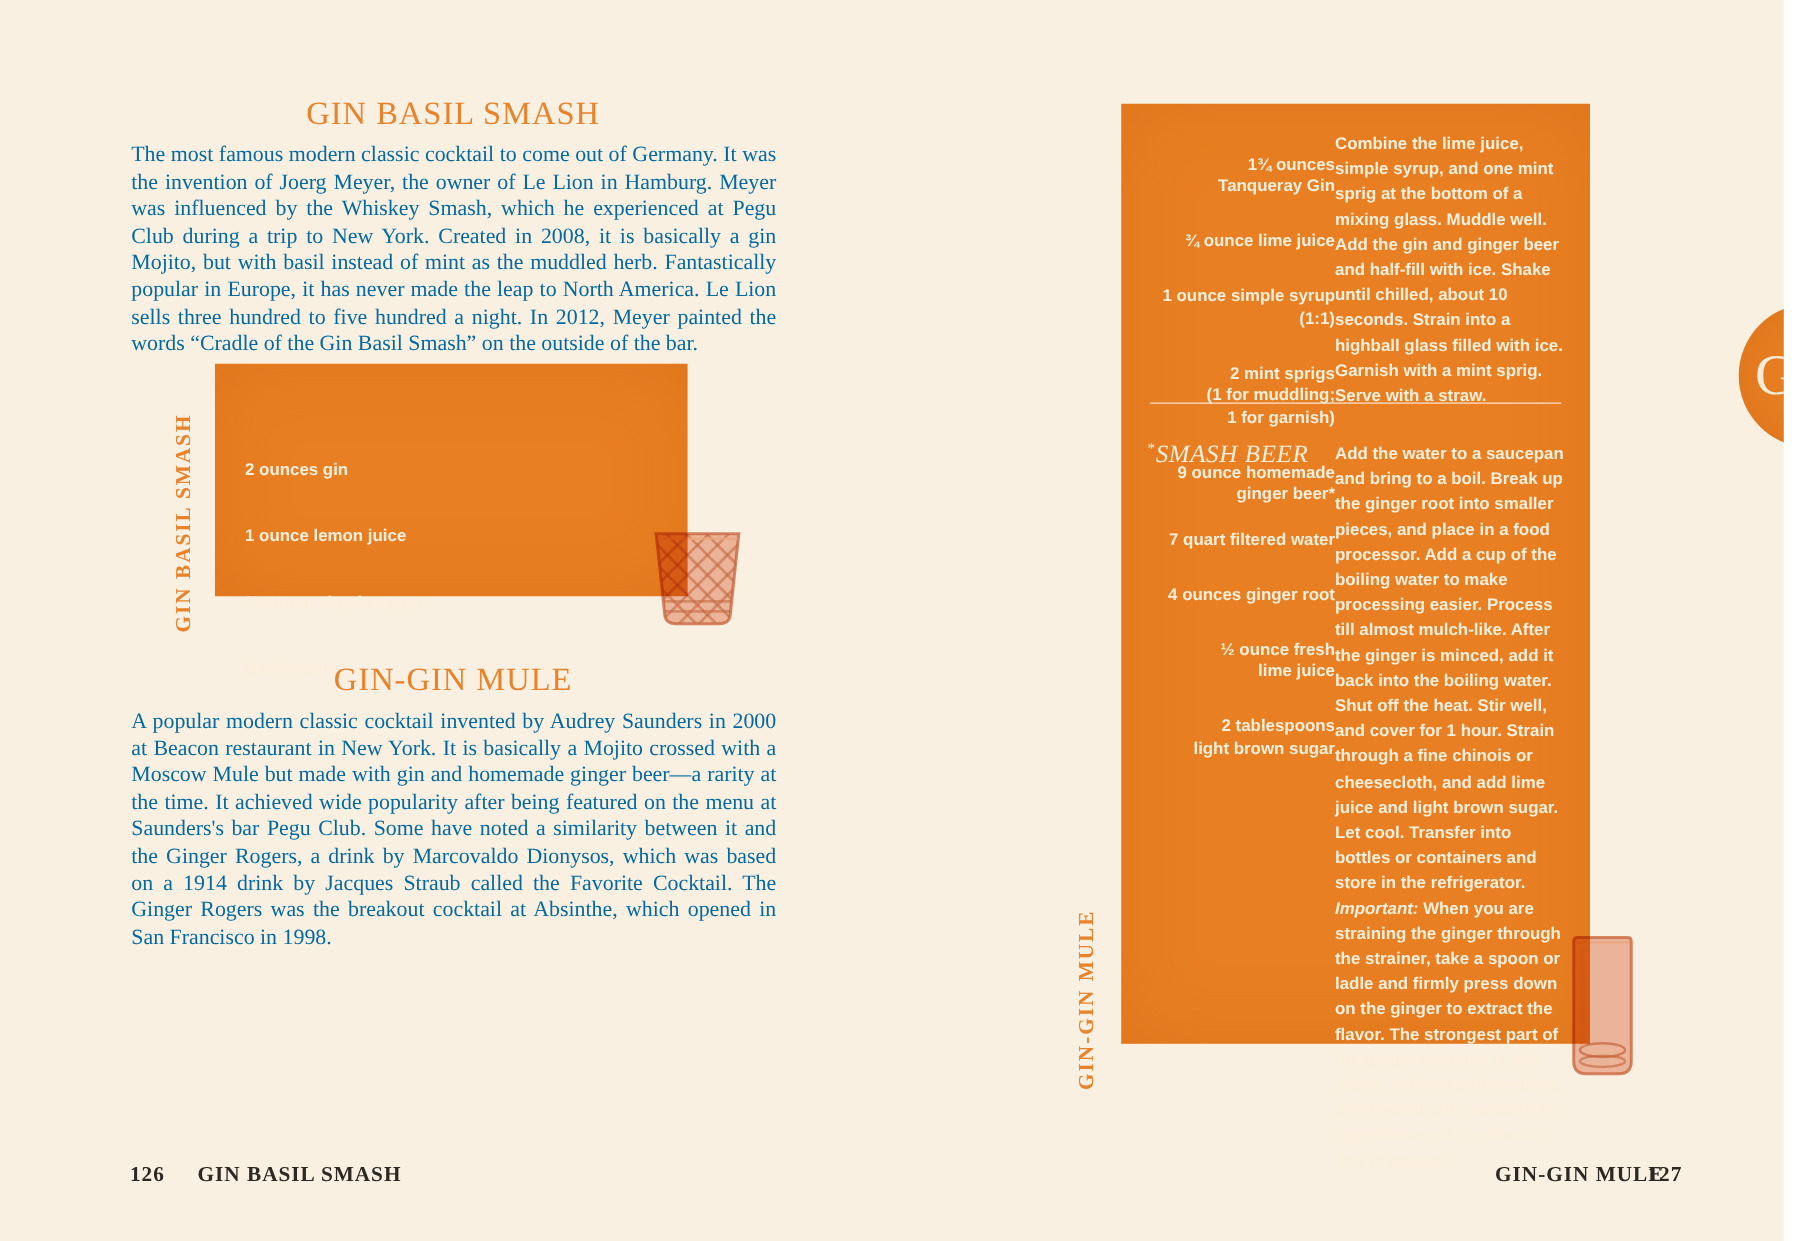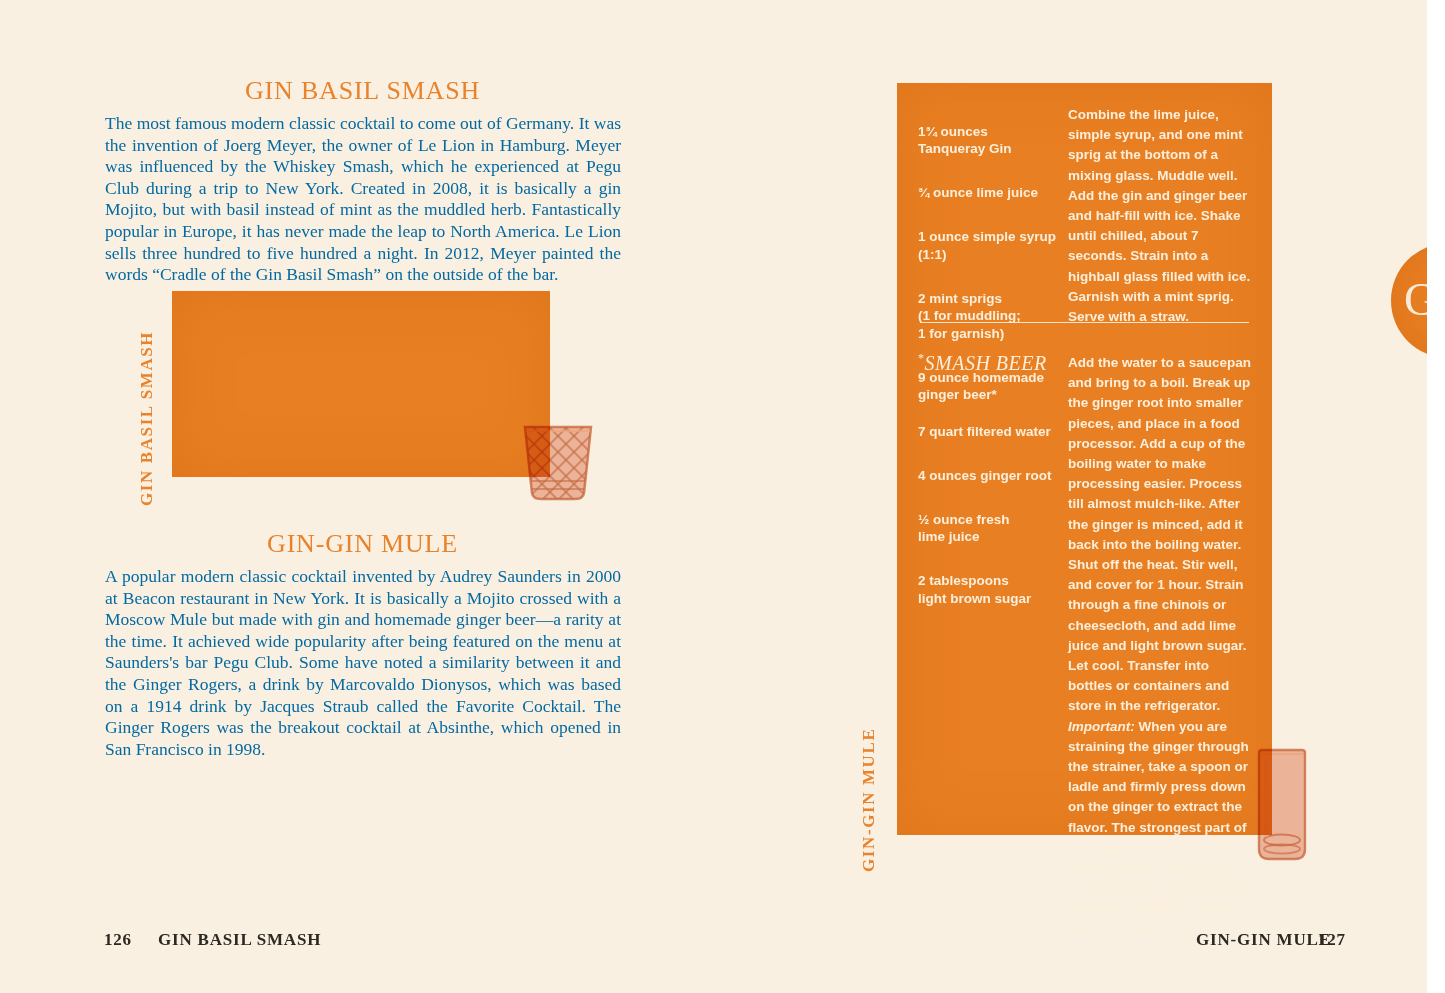--- a/index.html
+++ b/index.html
@@ -33,21 +33,21 @@
   .ing-list li{ margin:0 0 9px 0; }
   .instructions{
     margin:0; font-family:"Liberation Sans", sans-serif; font-weight:700;
     color:#FBEFDC;
   }
   .left-ing{ position:absolute; left:24px; top:52px; width:150px;
     font-size:13.5px; line-height:22px; }
   .left-inst{ position:absolute; left:171px; top:16px; width:188px;
     font-size:13.5px; line-height:20.5px; }
   .r-ing{ position:absolute; left:21px; width:150px;
-    font-size:13.5px; line-height:17.5px; }
+    font-size:13.5px; line-height:17.5px;text-align:right; }
   .r-inst{ position:absolute; left:171px; width:184px;
     font-size:13.5px; line-height:20.2px; }
   .divider{ position:absolute; left:23px; right:23px; top:239px;
     height:1px; background:rgba(250,240,226,0.9); }
   .gb-heading{ position:absolute; left:21px; top:268px; margin:0;
     font-family:"Liberation Serif", serif; font-style:italic; font-weight:400;
     font-size:20px; letter-spacing:0.5px; color:#FBEFDC; }
   .gb-heading sup{ font-size:12px; font-style:normal; }
   .em-it{ font-style:italic; }
   .footer-text{
@@ -72,20 +72,26 @@
 
 <div class="canvas">
 
   <h2 class="recipe-title" style="top:78px;">GIN BASIL SMASH</h2>
 
   <p class="body-text" style="top:113px;">The most famous modern classic cocktail to come out of Germany. It was the invention of Joerg Meyer, the owner of Le Lion in Hamburg. Meyer was influenced by the Whiskey Smash, which he experienced at Pegu Club during a trip to New York. Created in 2008, it is basically a gin Mojito, but with basil instead of mint as the muddled herb. Fantastically popular in Europe, it has never made the leap to North America. Le Lion sells three hundred to five hundred a night. In 2012, Meyer painted the words “Cradle of the Gin Basil Smash” on the outside of the bar.</p>
 
   <div class="vlabel" style="left:137px; top:348px; height:158px;">GIN BASIL SMASH</div>
 
   <div class="orange-box" style="left:172px; top:291px; width:378px; height:186px;">
+    <ul class="ing-list left-ing">
+      <li>2 ounces gin</li>
+      <li>1 ounce lemon juice</li>
+      <li>¾ ounce simple syrup</li>
+      <li>Basil leaves</li>
+    </ul>
   </div>
 
   <svg class="glass" style="left:517px; top:419px;" width="82" height="84" viewBox="0 0 82 84">
     <defs>
       <clipPath id="rocksClip">
         <path d="M8,8 L74,8 L67,74 Q66,80 58,80 L24,80 Q16,80 15,74 Z"></path>
       </clipPath>
     </defs>
     <path d="M8,8 L74,8 L67,74 Q66,80 58,80 L24,80 Q16,80 15,74 Z" fill="#E1825C" fill-opacity="0.5" stroke="#CE6F48" stroke-opacity="0.8" stroke-width="2.5"></path>
     <g clip-path="url(#rocksClip)" stroke="#C96B45" stroke-opacity="0.55" stroke-width="2.2">
@@ -124,21 +130,21 @@
       <li>¾ ounce lime juice</li>
       <li>1 ounce simple syrup
 (1:1)</li>
       <li>2 mint sprigs
 (1 for muddling;
 1 for garnish)</li>
       <li>9 ounce homemade
 ginger beer*</li>
     </ul>
 
-    <p class="instructions r-inst" style="top:22px;">Combine the lime juice, simple syrup, and one mint sprig at the bottom of a mixing glass. Muddle well. Add the gin and ginger beer and half-fill with ice. Shake until chilled, about 7 seconds. Strain into a highball glass filled with ice. Garnish with a mint sprig. Serve with a straw.</p>
+    <p class="instructions r-inst" style="top:22px;">Combine the lime juice, simple syrup, and one mint sprig at the bottom of a mixing glass. Muddle well. Add the gin and ginger beer and half-fill with ice. Shake until chilled, about 10 seconds. Strain into a highball glass filled with ice. Garnish with a mint sprig. Serve with a straw.</p>
 
     <div class="divider"></div>
 
     <h3 class="gb-heading"><sup>*</sup><span>SMASH BEER</span></h3>
 
     <ul class="ing-list r-ing" style="top:322px;">
       <li>7 quart filtered water</li>
       <li>4 ounces ginger root</li>
       <li>½ ounce fresh
 lime juice</li>

